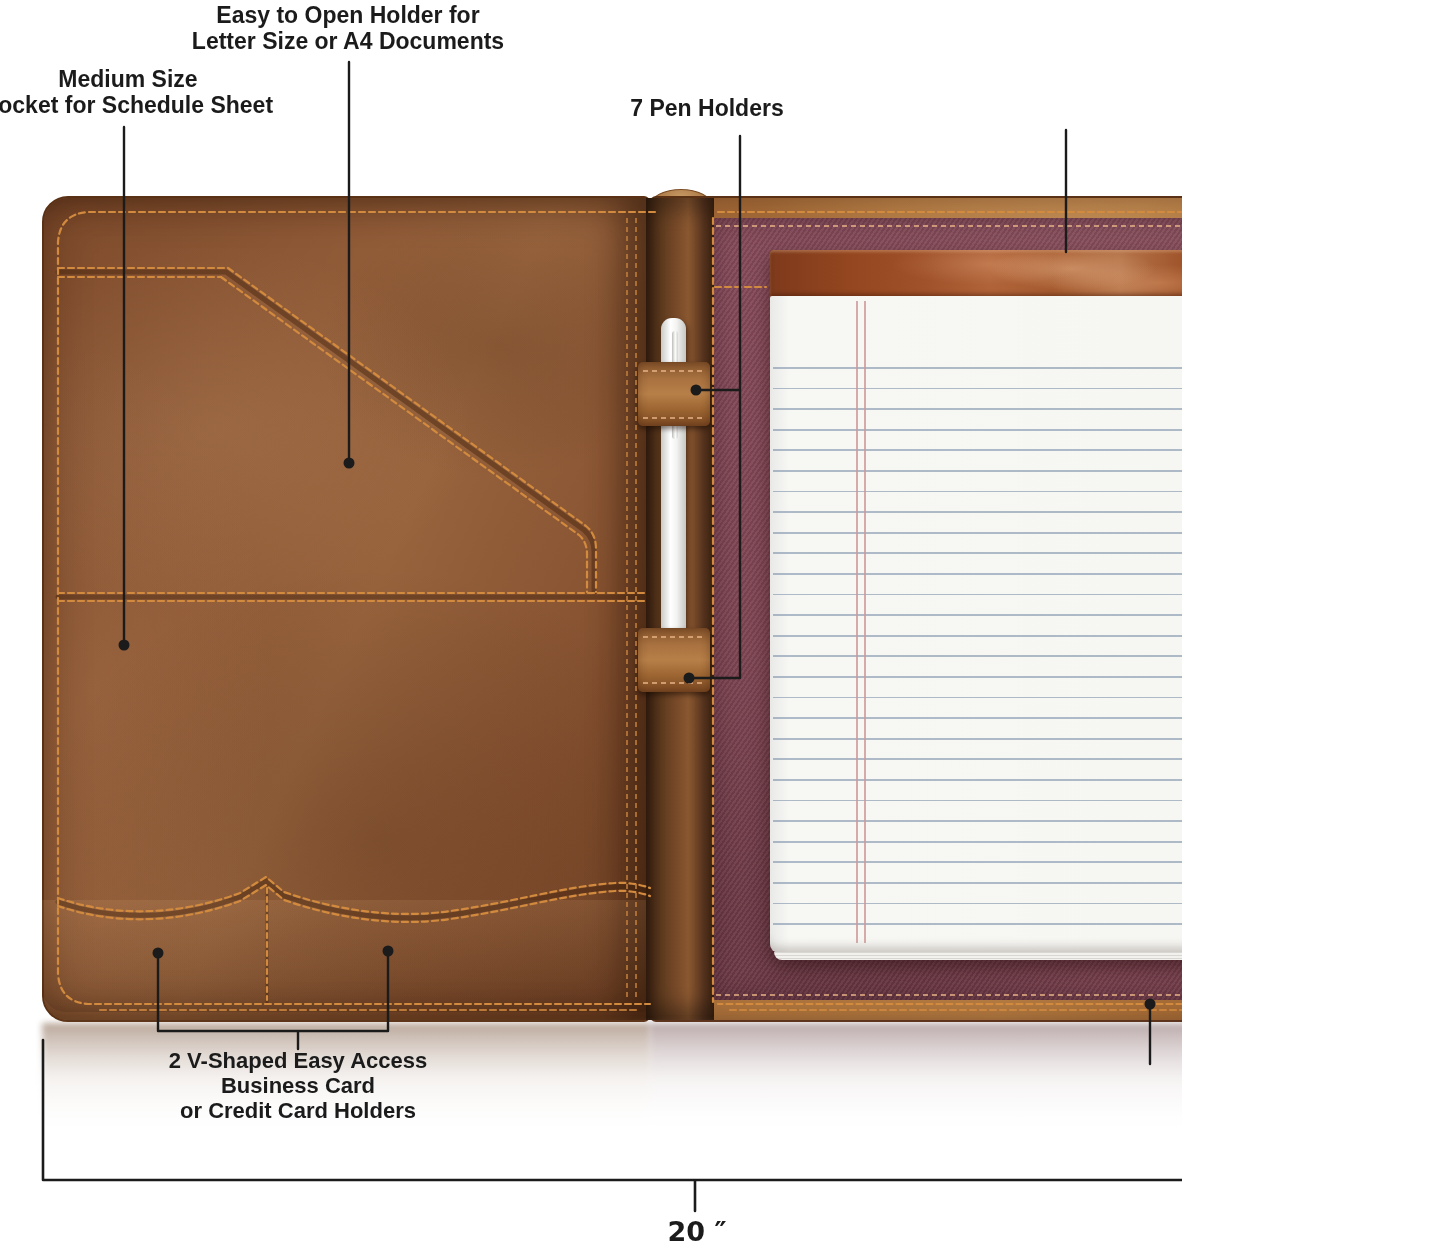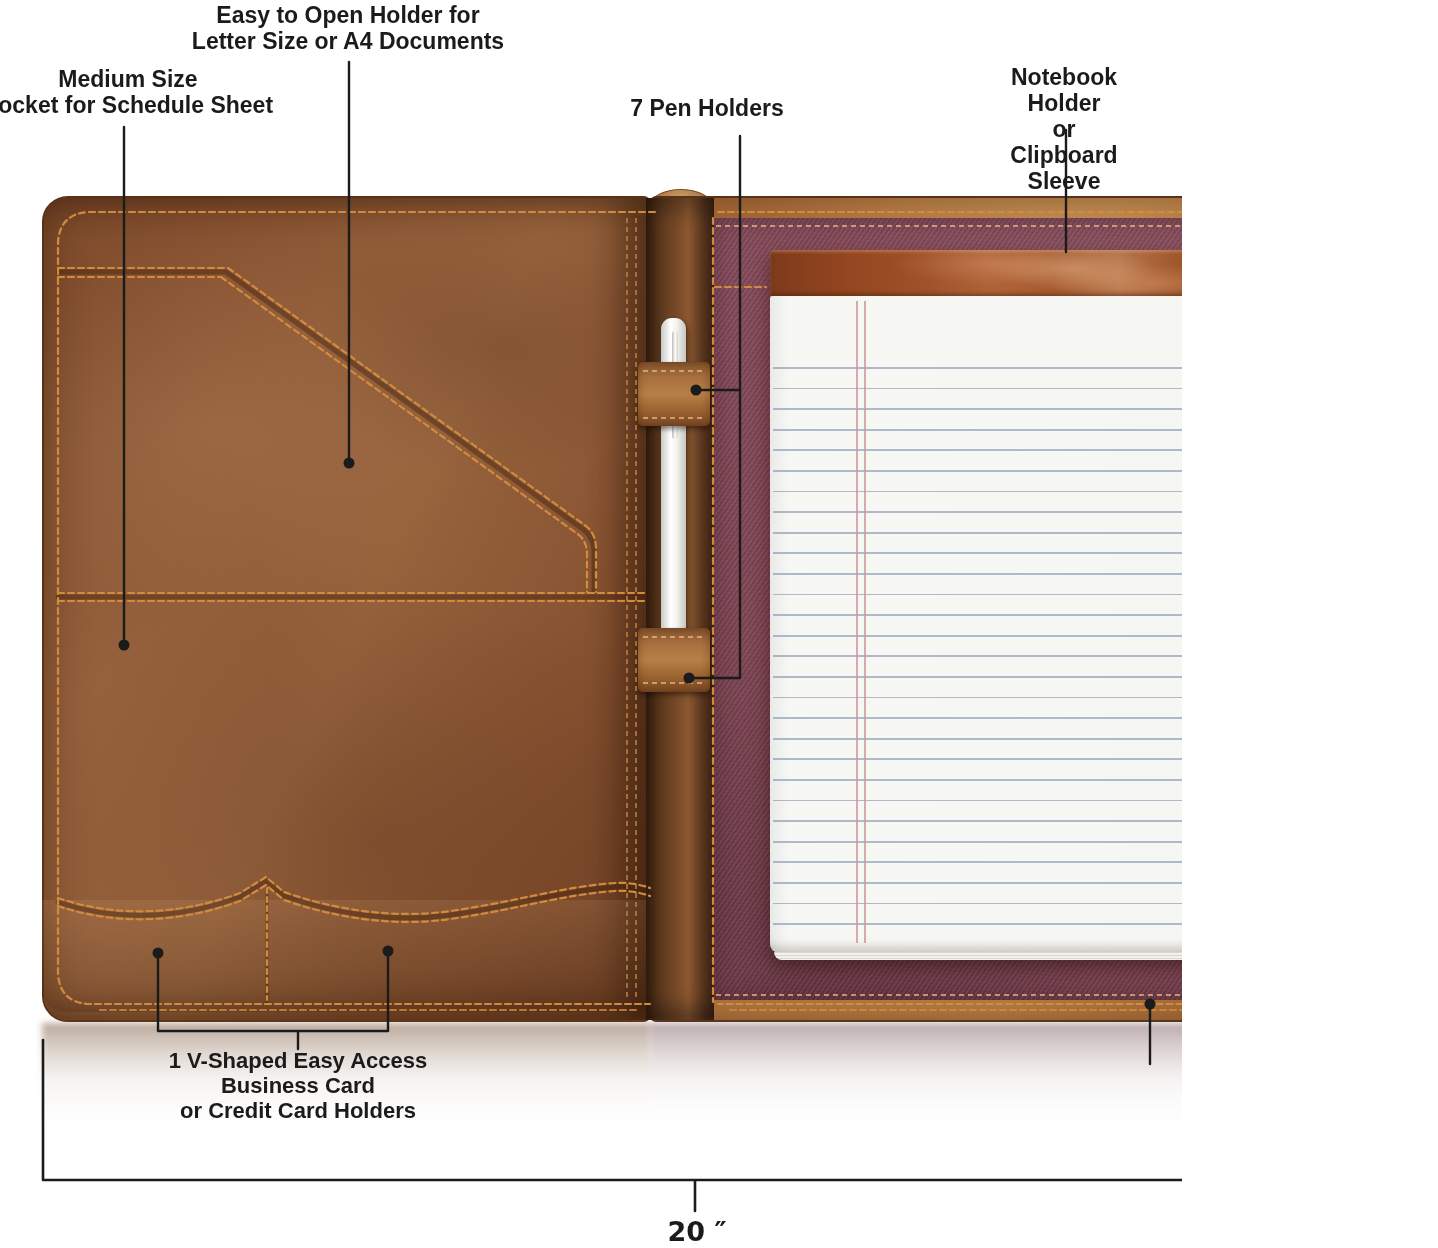--- a/index.html
+++ b/index.html
@@ -179,22 +179,20 @@
         <circle cx="388" cy="951" r="5.5"></circle>
       <circle cx="1150" cy="1004" r="5.5"></circle>
     </g>
   </svg>
 
   <div class="callout" style="left:348px;top:2px;">Easy to Open Holder for
 Letter Size or A4 Documents</div>
   <div class="callout" style="left:128px;top:66px;">Medium Size
 Pocket for Schedule Sheet</div>
   <div class="callout" style="left:707px;top:95px;">7 Pen Holders</div>
-  <div class="callout" style="left:1064px;top:64px;">Notebook Holder
-or Clipboard Sleeve</div>
-  <div class="callout small" style="left:298px;top:1048px;">1 V-Shaped Easy Access
+  <div class="callout small" style="left:298px;top:1048px;">2 V-Shaped Easy Access
 Business Card
 or Credit Card Holders</div>
 
   <div class="dim-label" style="left:1384px;top:568px;">13 ″</div>
   <div class="dim-label center" style="left:697px;top:1216px;">20 ″</div>
 
 </div>
 
 </body></html>

